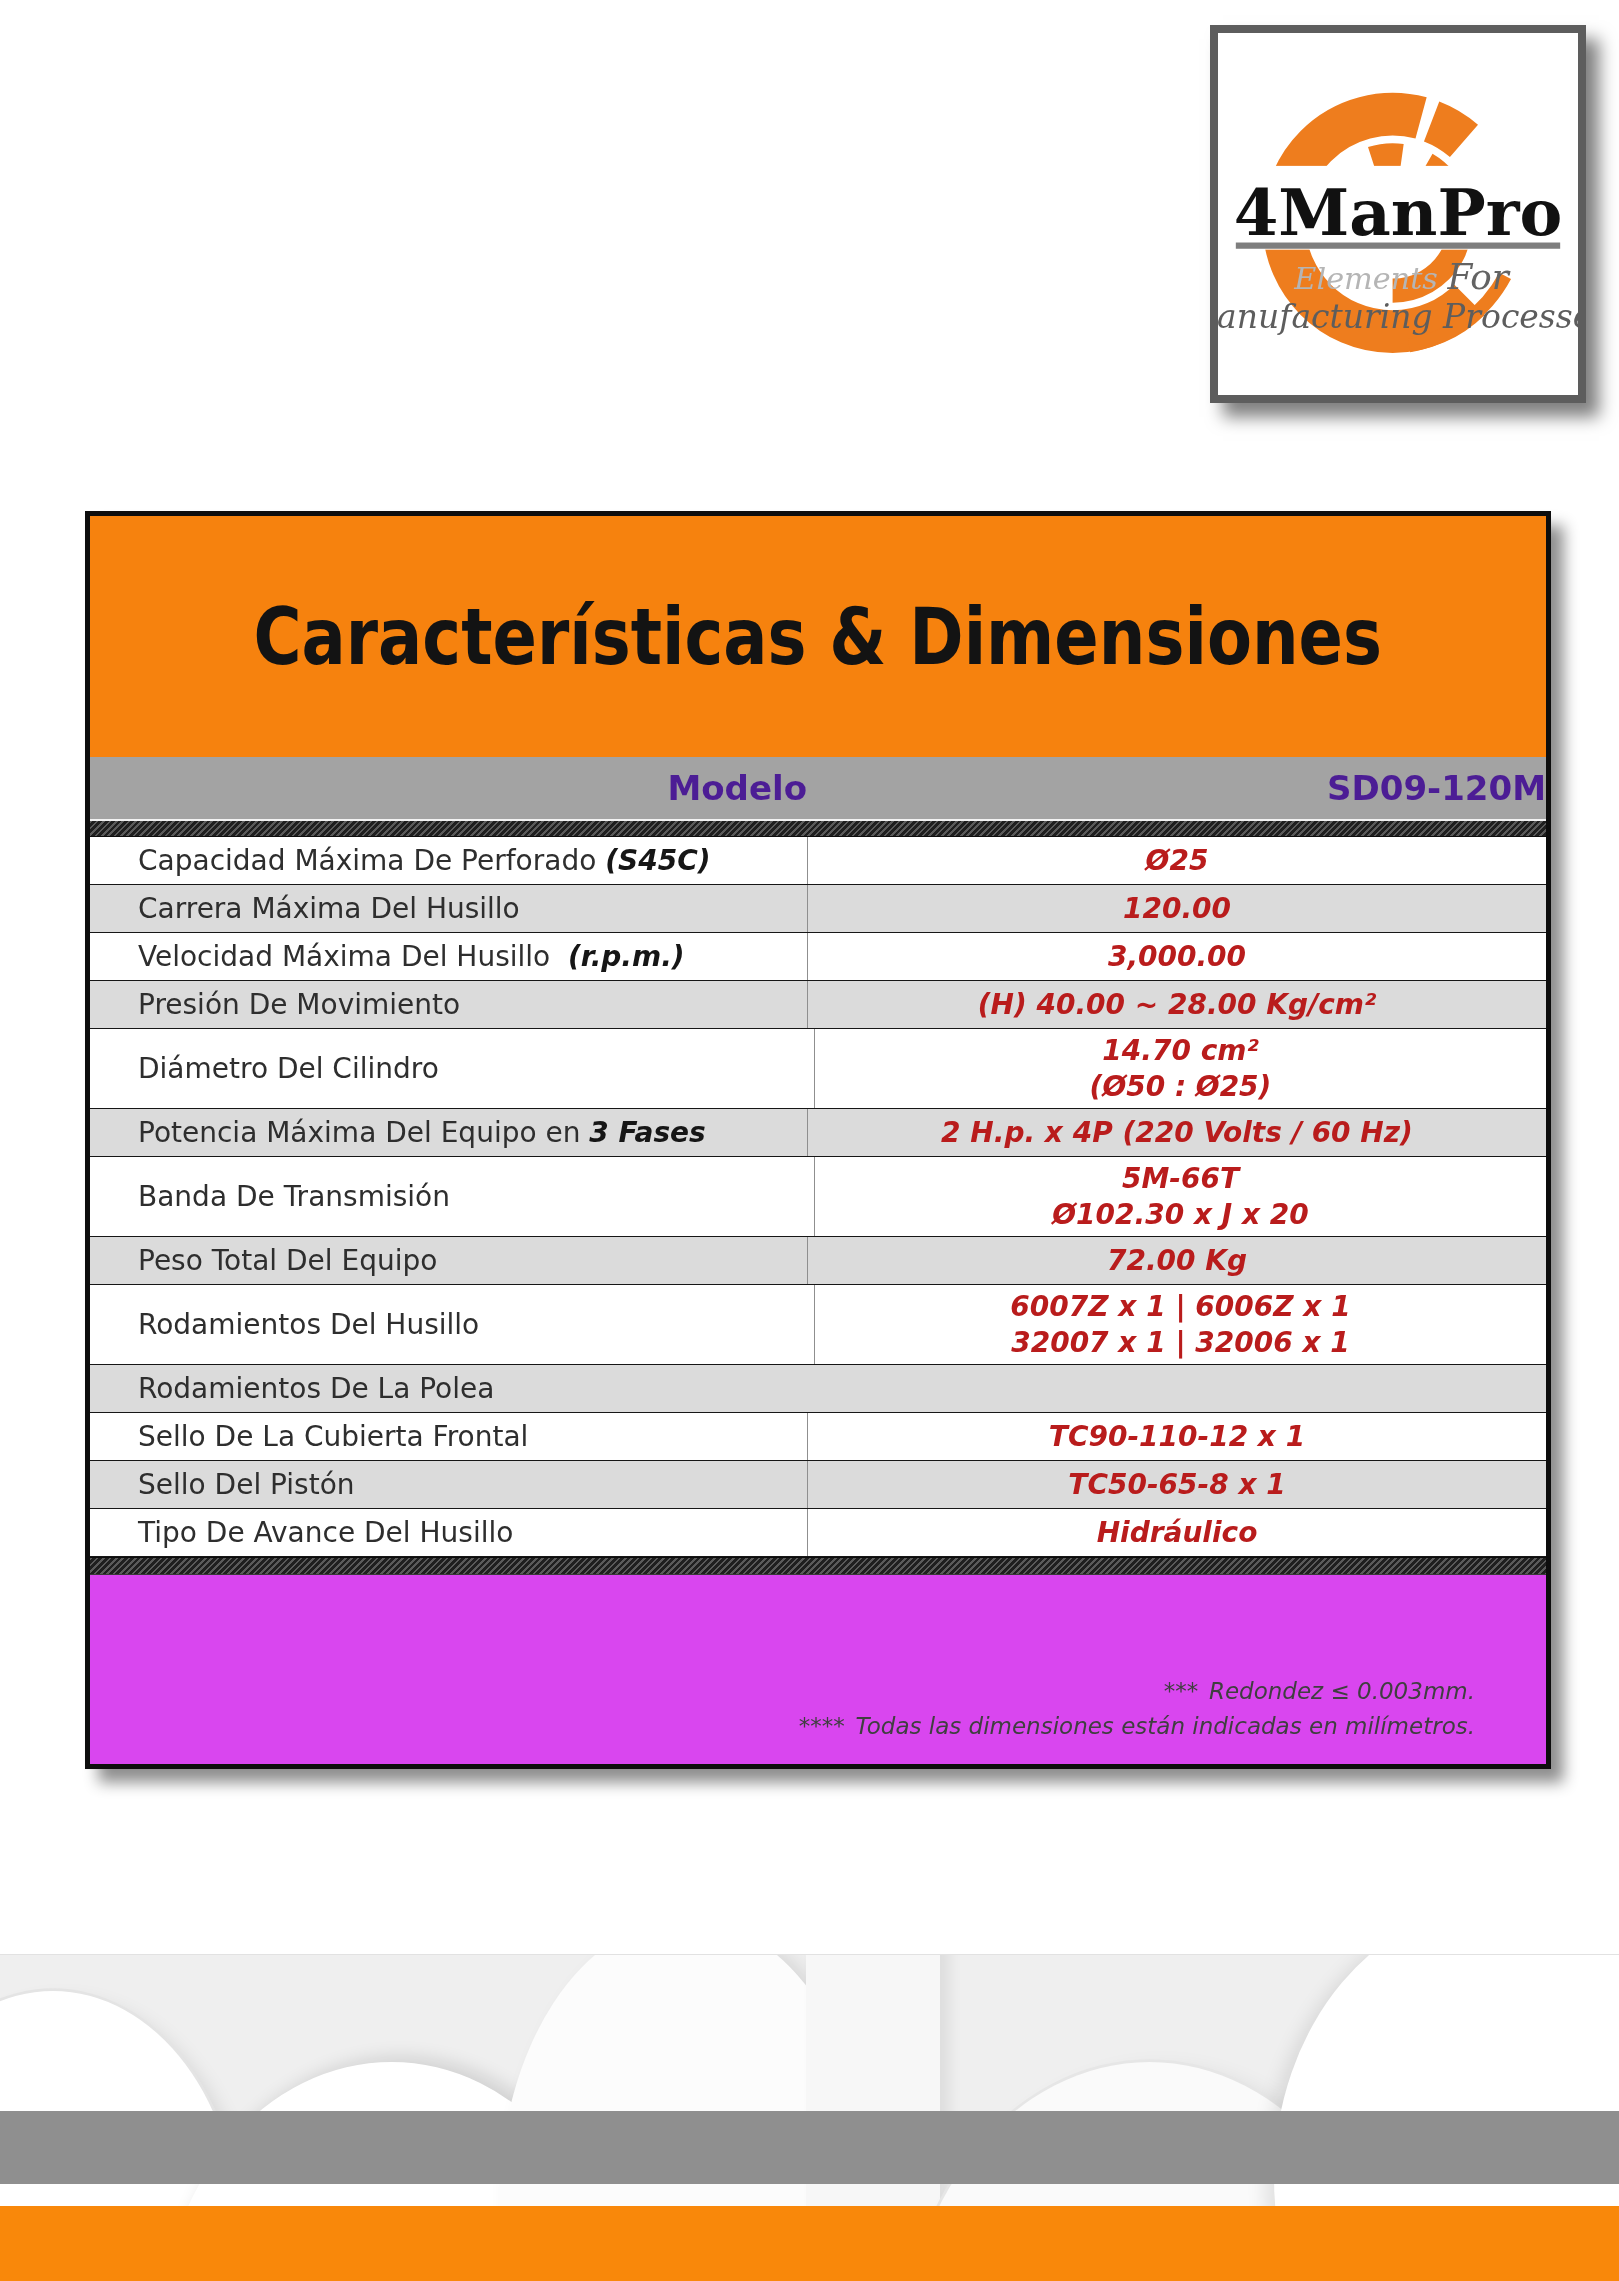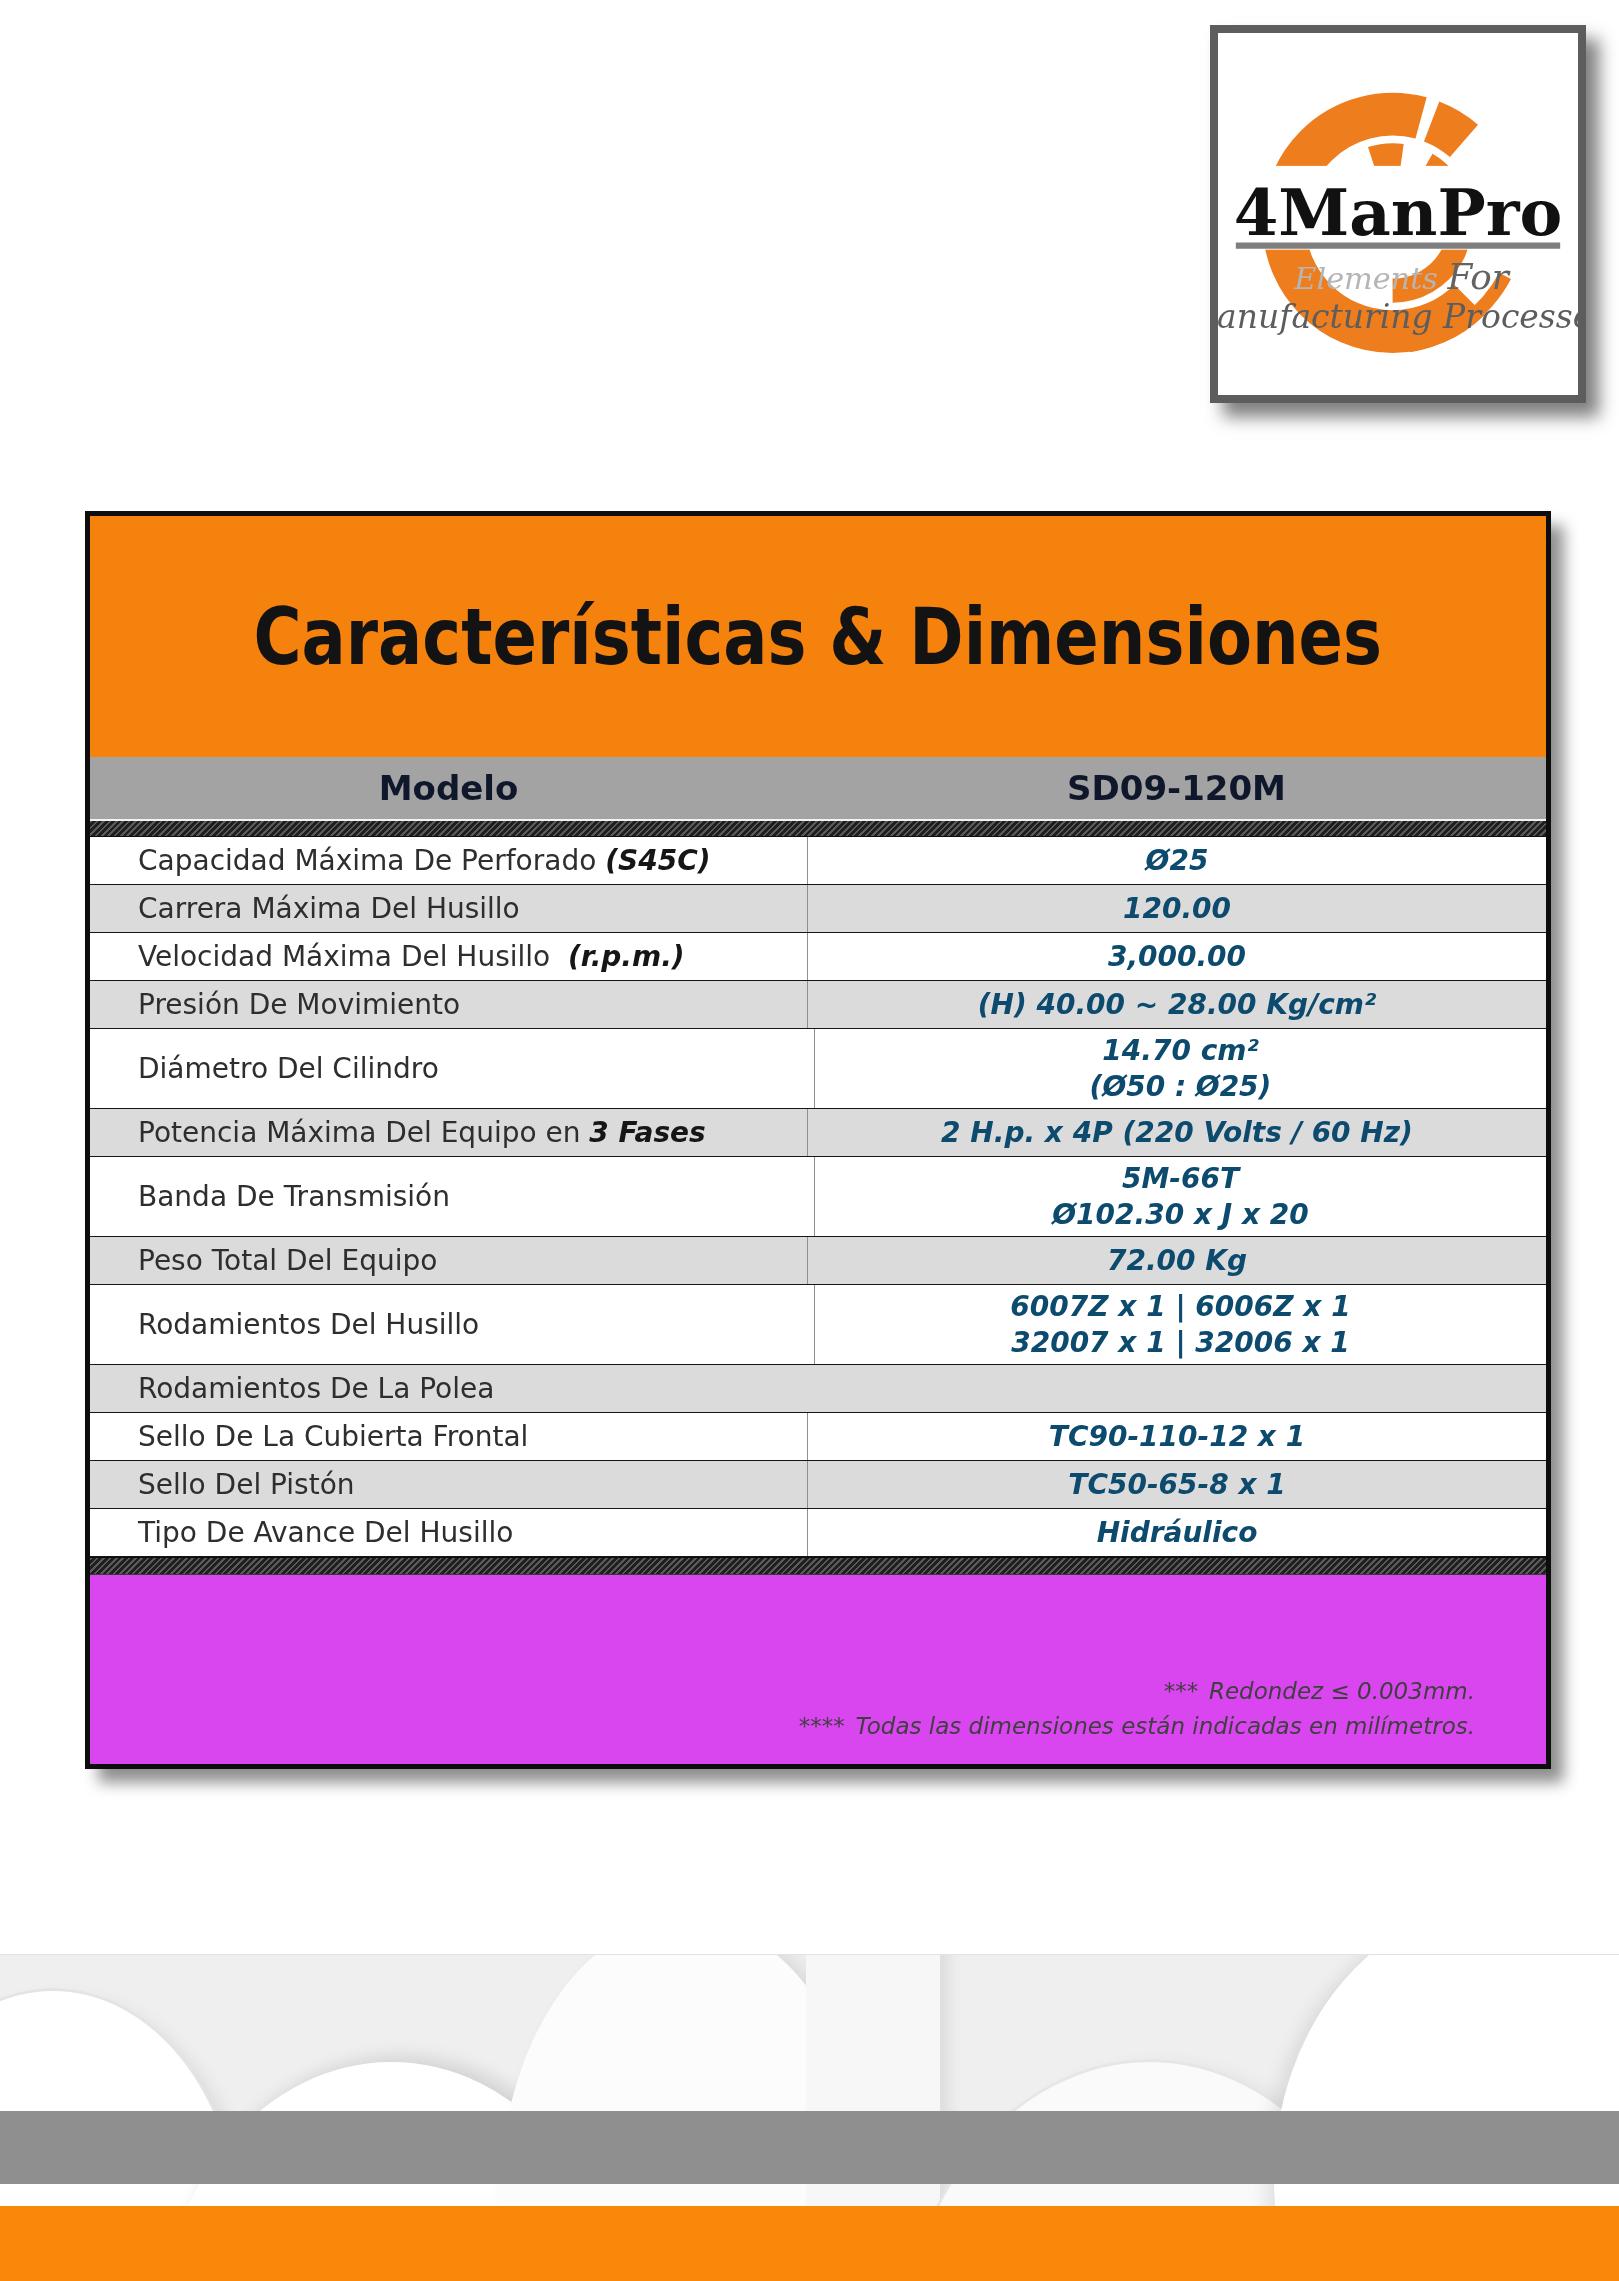--- a/index.html
+++ b/index.html
@@ -15,40 +15,40 @@
   
   .panel{position:absolute;left:85px;top:511px;width:1466px;height:1258px;
          box-sizing:border-box;border:5.3px solid #0d0d0d;background:#a3a3a3;
          box-shadow:12.5px 14.3px 14.3px rgba(0,0,0,0.45);
          display:flex;flex-direction:column;}
   .panel-title-area{height:241px;background:#f6820e;display:flex;align-items:center;justify-content:center;flex:none;}
   .panel-title{font-size:78px;font-weight:800;color:#131313;letter-spacing:0px;white-space:nowrap;
                transform:scaleX(0.84);transform-origin:center;}
 
   .model-row{height:62px;flex:none;background:#a3a3a3;display:flex;align-items:center;}
-  .model-cell{font-size:34px;font-weight:700;color:#0f172a;text-align:center;}
+  .model-cell{font-size:34px;font-weight:700;color:#4c1d95;text-align:right;}
   .model-cell.left{width:717px;flex:none;}
   .model-cell.right{flex:1;}
 
   .hatch{flex:none;height:18px;box-sizing:border-box;
          background:repeating-linear-gradient(135deg,#5a5a5a 0 1.8px,#1f1f1f 1.8px 4.5px);
          border-bottom:1.8px solid #0d0d0d;}
   .hatch.top{border-top:2.7px solid #f2f2f2;}
   .hatch.bottom{border-top:1.8px solid #0d0d0d;border-bottom:1.8px solid #3a3a3a;}
 
   .rows{flex:none;background:#ffffff;}
   .row{display:flex;height:48px;box-sizing:border-box;background:#ffffff;border-bottom:1.8px solid #161616;}
   .row.tall{height:80px;gap:7px;}
   .row.shade{background:#dbdbdb;}
   .cell-label{width:717px;flex:none;display:flex;align-items:center;box-sizing:border-box;
               padding-left:48px;font-size:28px;color:#2e2e2e;}
   .cell-label .lbl-em{font-weight:700;font-style:italic;color:#161616;white-space:pre;}
   .cell-label .lbl-main{white-space:pre;}
   .cell-value{flex:1;display:flex;flex-direction:column;align-items:center;justify-content:center;
-              border-left:1.8px solid #8f8f8f;font-size:28px;font-weight:700;font-style:italic;color:#0c4a6e;
+              border-left:1.8px solid #8f8f8f;font-size:28px;font-weight:700;font-style:italic;color:#b91c1c;
               line-height:36px;}
 
   .panel-footer{flex:1;background:#d946ef;position:relative;}
   .notes{position:absolute;right:71px;bottom:19.6px;text-align:right;
          font-style:italic;color:#3f3f3f;font-size:23px;line-height:35px;}
   .note-marker{margin-right:10.7px;}
 
   
   .strip{position:absolute;left:0;top:1954px;width:1619px;height:327px;background:#efefef;
          overflow:hidden;border-top:0.9px solid #e2e2e2;}

